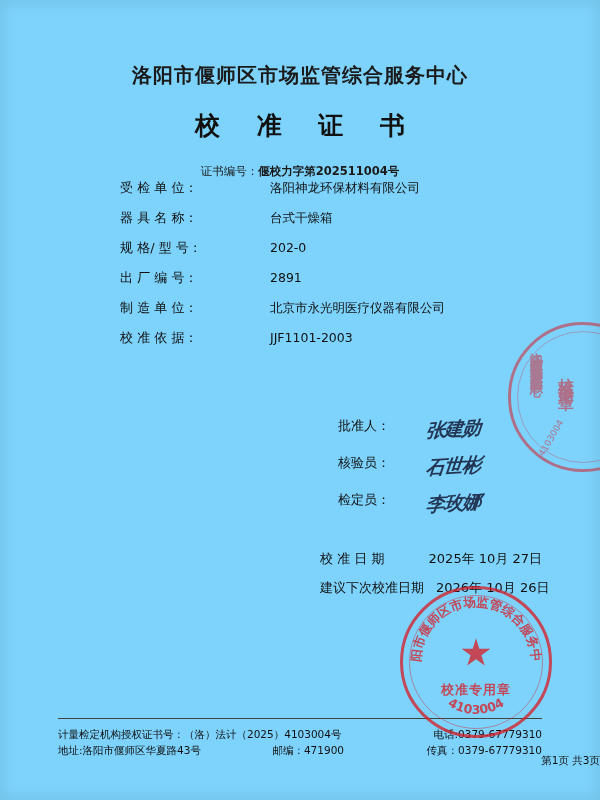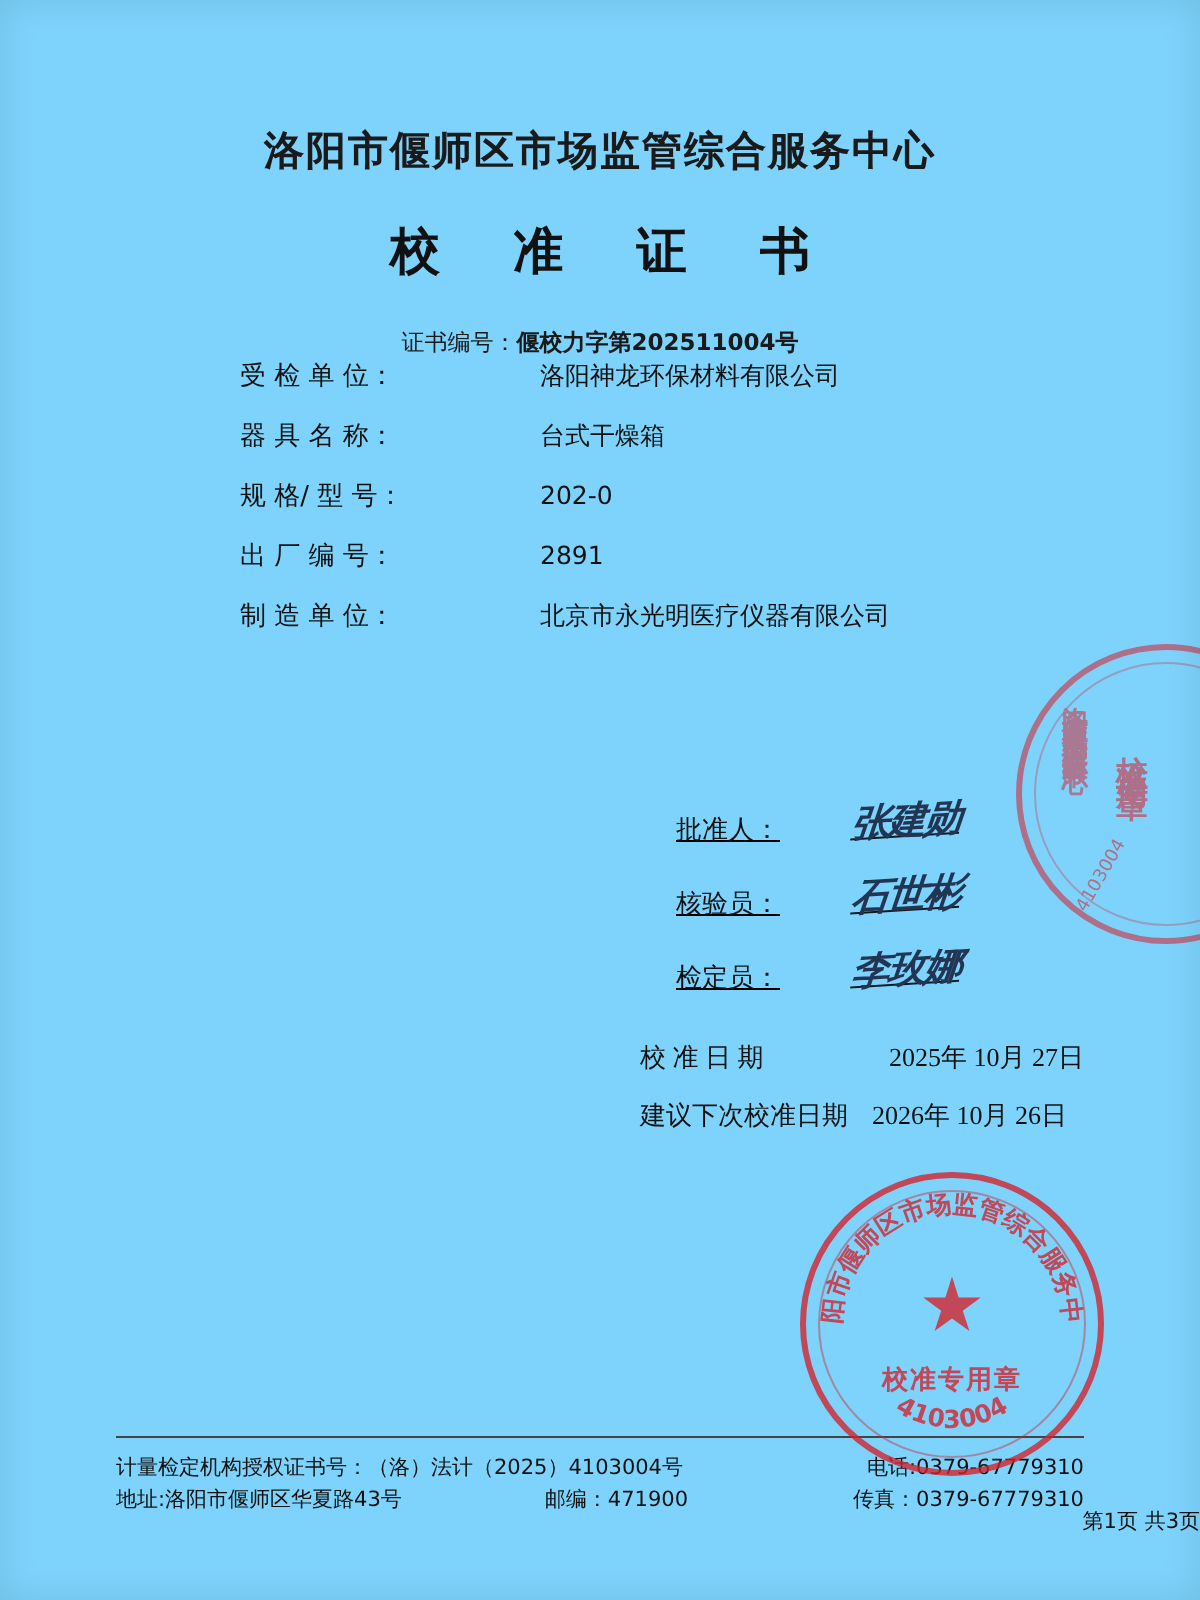--- a/index.html
+++ b/index.html
@@ -73,23 +73,22 @@
     color: #111;
     padding-left: 10px;
   }
 
   .sign-block {
     margin-top: 58px;
     padding-left: 280px;
   }
   .sign-row {
     display: flex;
-    align-items: flex-end;
+    align-items: flex-start;
     height: 37px;
-    text-decoration: underline;
   }
   .s-label {
     font-size: 13px;
     color: #111;
     width: 74px;
     display: flex;
     justify-content: space-between;
   }
   .s-sign {
     font-family: "DejaVu Serif", "Liberation Serif", serif;
@@ -105,21 +104,20 @@
   }
 
   .date-block {
     margin-top: 22px;
     padding-left: 262px;
   }
   .date-row {
     display: flex;
     align-items: baseline;
     height: 29px;
-    font-family: Liberation Serif, serif;
   }
   .d-label {
     font-size: 13px;
     color: #111;
     white-space: nowrap;
   }
   .d-label.spaced {
     width: 132px;
     display: flex;
     justify-content: space-between;
@@ -269,20 +267,24 @@
         <div class="f-label">规 格/ 型 号：</div>
         <div class="f-value">202-0</div>
       </div>
       <div class="field-row">
         <div class="f-label">出 厂 编 号：</div>
         <div class="f-value">2891</div>
       </div>
       <div class="field-row">
         <div class="f-label">制 造 单 位：</div>
         <div class="f-value">北京市永光明医疗仪器有限公司</div>
+      </div>
+      <div class="field-row">
+        <div class="f-label">校 准 依 据：</div>
+        <div class="f-value">JJF1101-2003</div>
       </div>
     </div>
 
     <div class="sign-block">
       <div class="sign-row">
         <div class="s-label">批准人：</div>
         <div class="s-sign">张建勋</div>
       </div>
       <div class="sign-row">
         <div class="s-label">核验员：</div>

